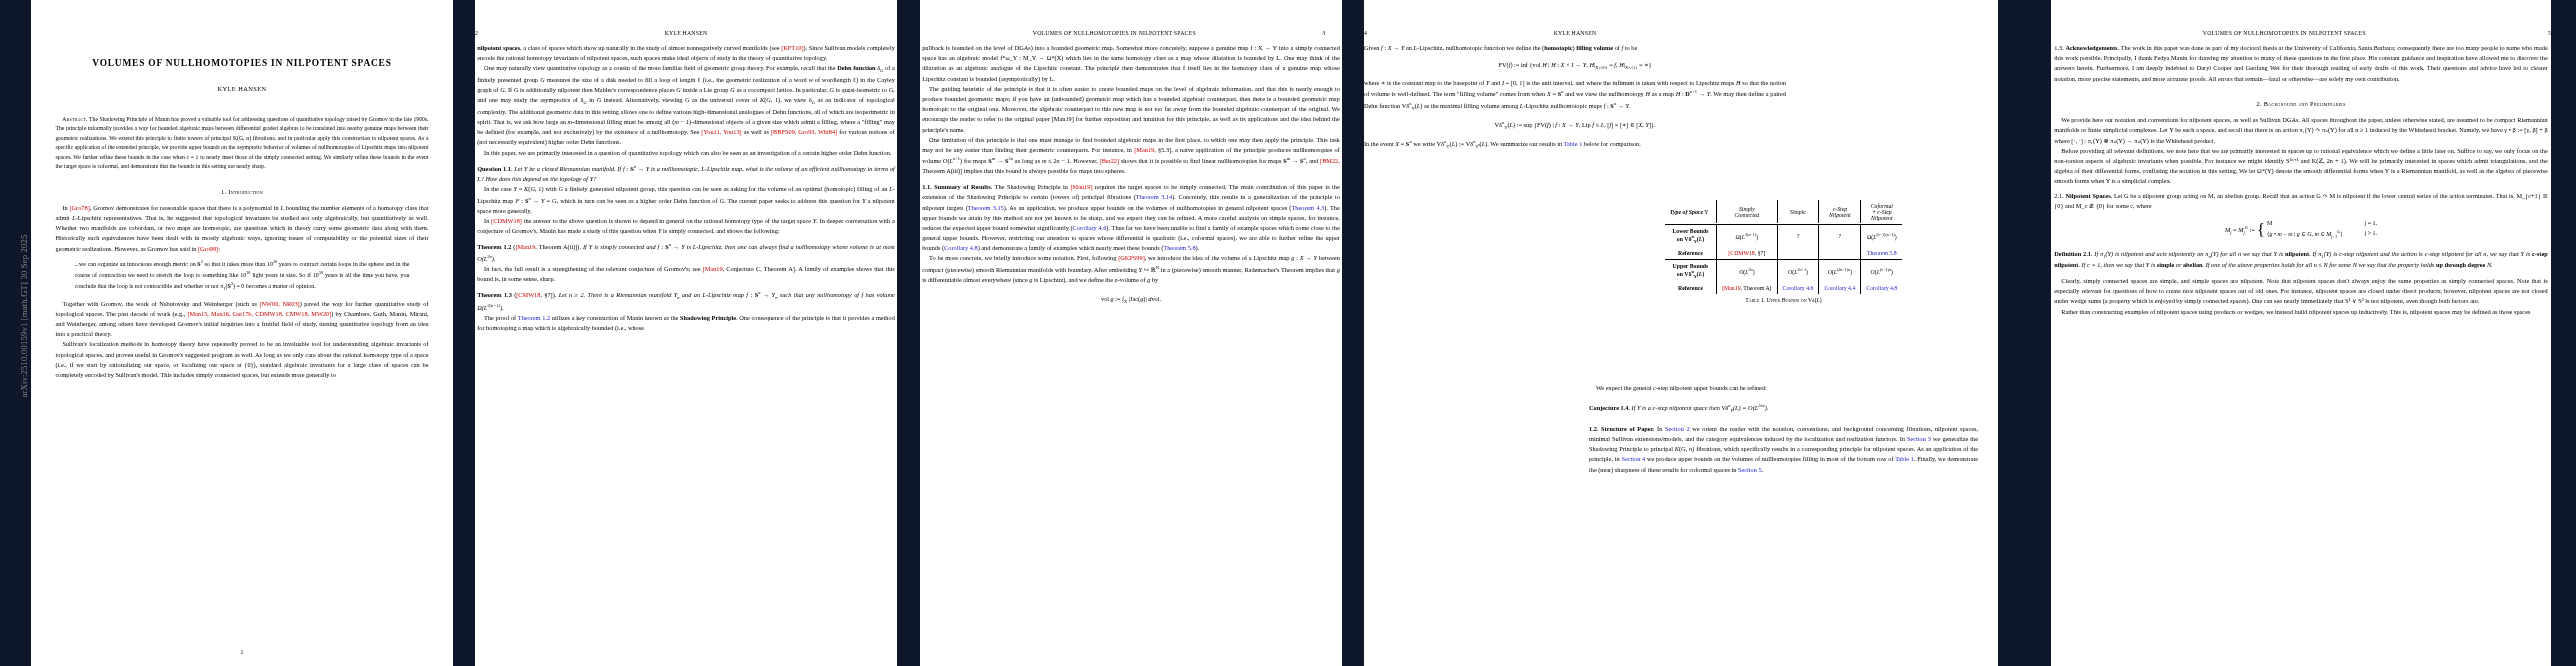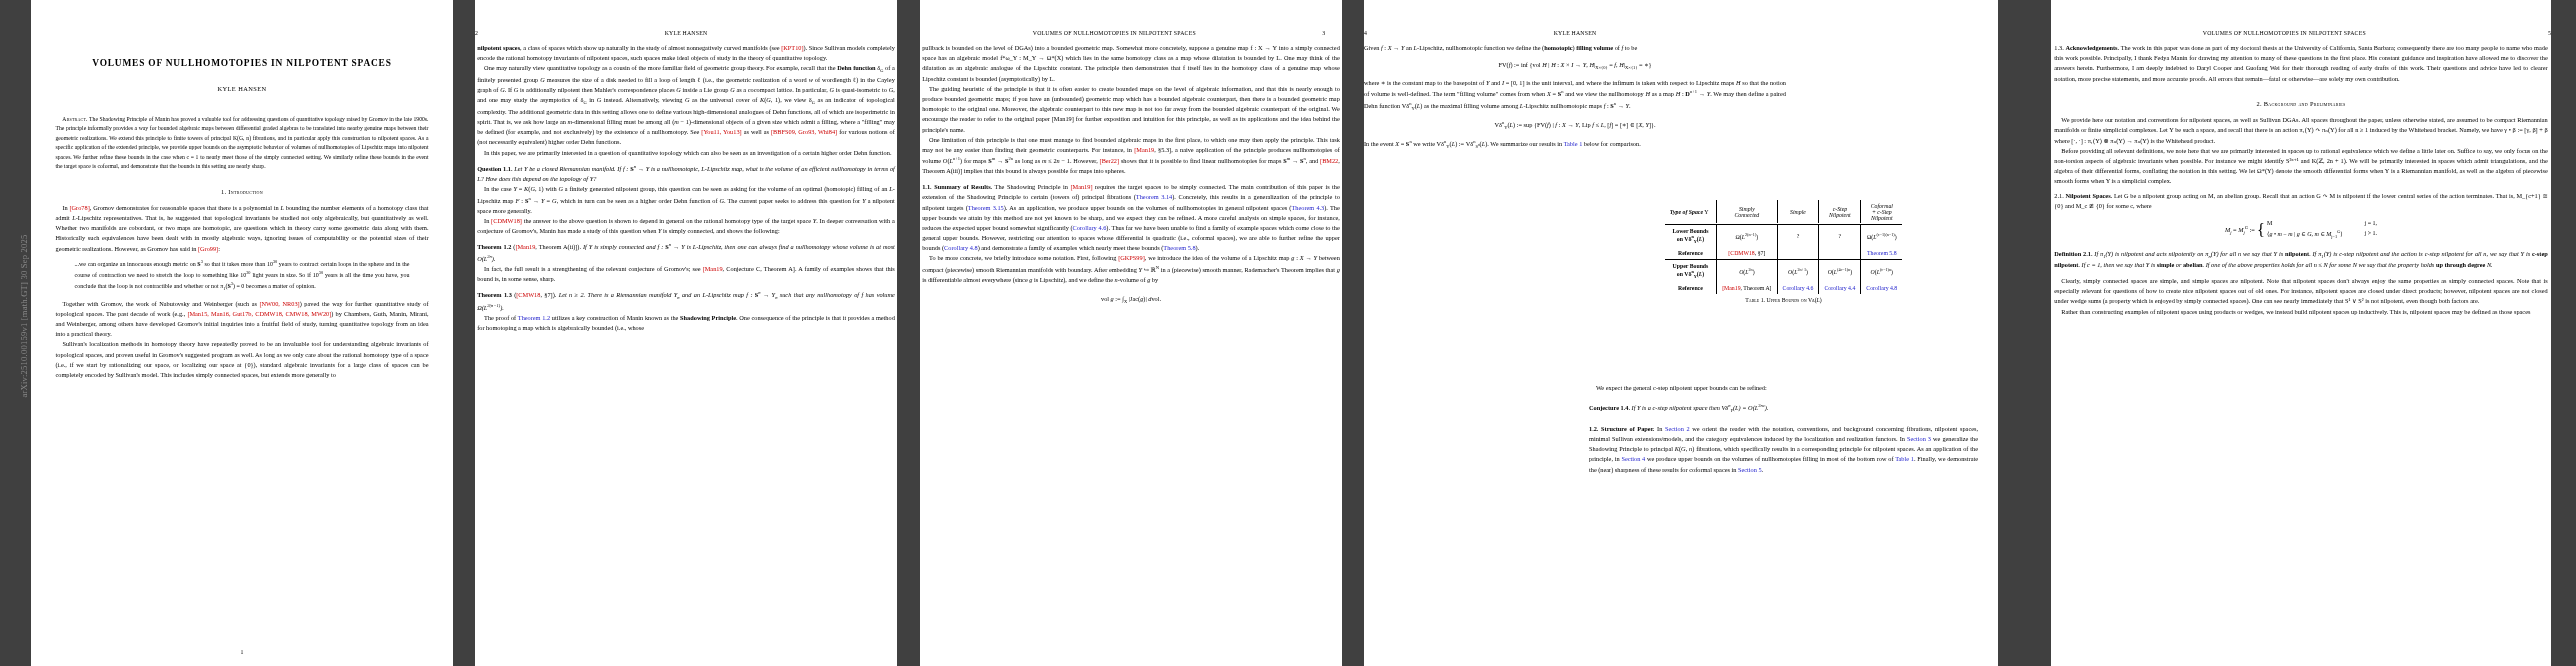--- a/index.html
+++ b/index.html
@@ -1,21 +1,21 @@
 <!DOCTYPE html>
 <html style="font-size:9px"><head>
 <meta charset="utf-8">
 <style>
   html,body{margin:0;padding:0;background:#ffffff;}
   body{
     width:2576px;height:667px;overflow:hidden;
     font-family:"Liberation Serif","DejaVu Serif",serif;
     color:#000;
   }
-  .sheet{position:relative;width:2576px;height:667px;background:#404040;}
+  .sheet{position:relative;width:2576px;height:667px;background:#0f172a;}
 
   
   .arxiv-stamp{
     position:absolute;left:-93px;top:311px;width:233px;
     transform:rotate(-90deg);transform-origin:center center;
     font-family:"Liberation Serif",serif;font-size:8.6px;
     letter-spacing:0.2px;color:#8a8a8a;text-align:center;white-space:nowrap;
   }
 
   

